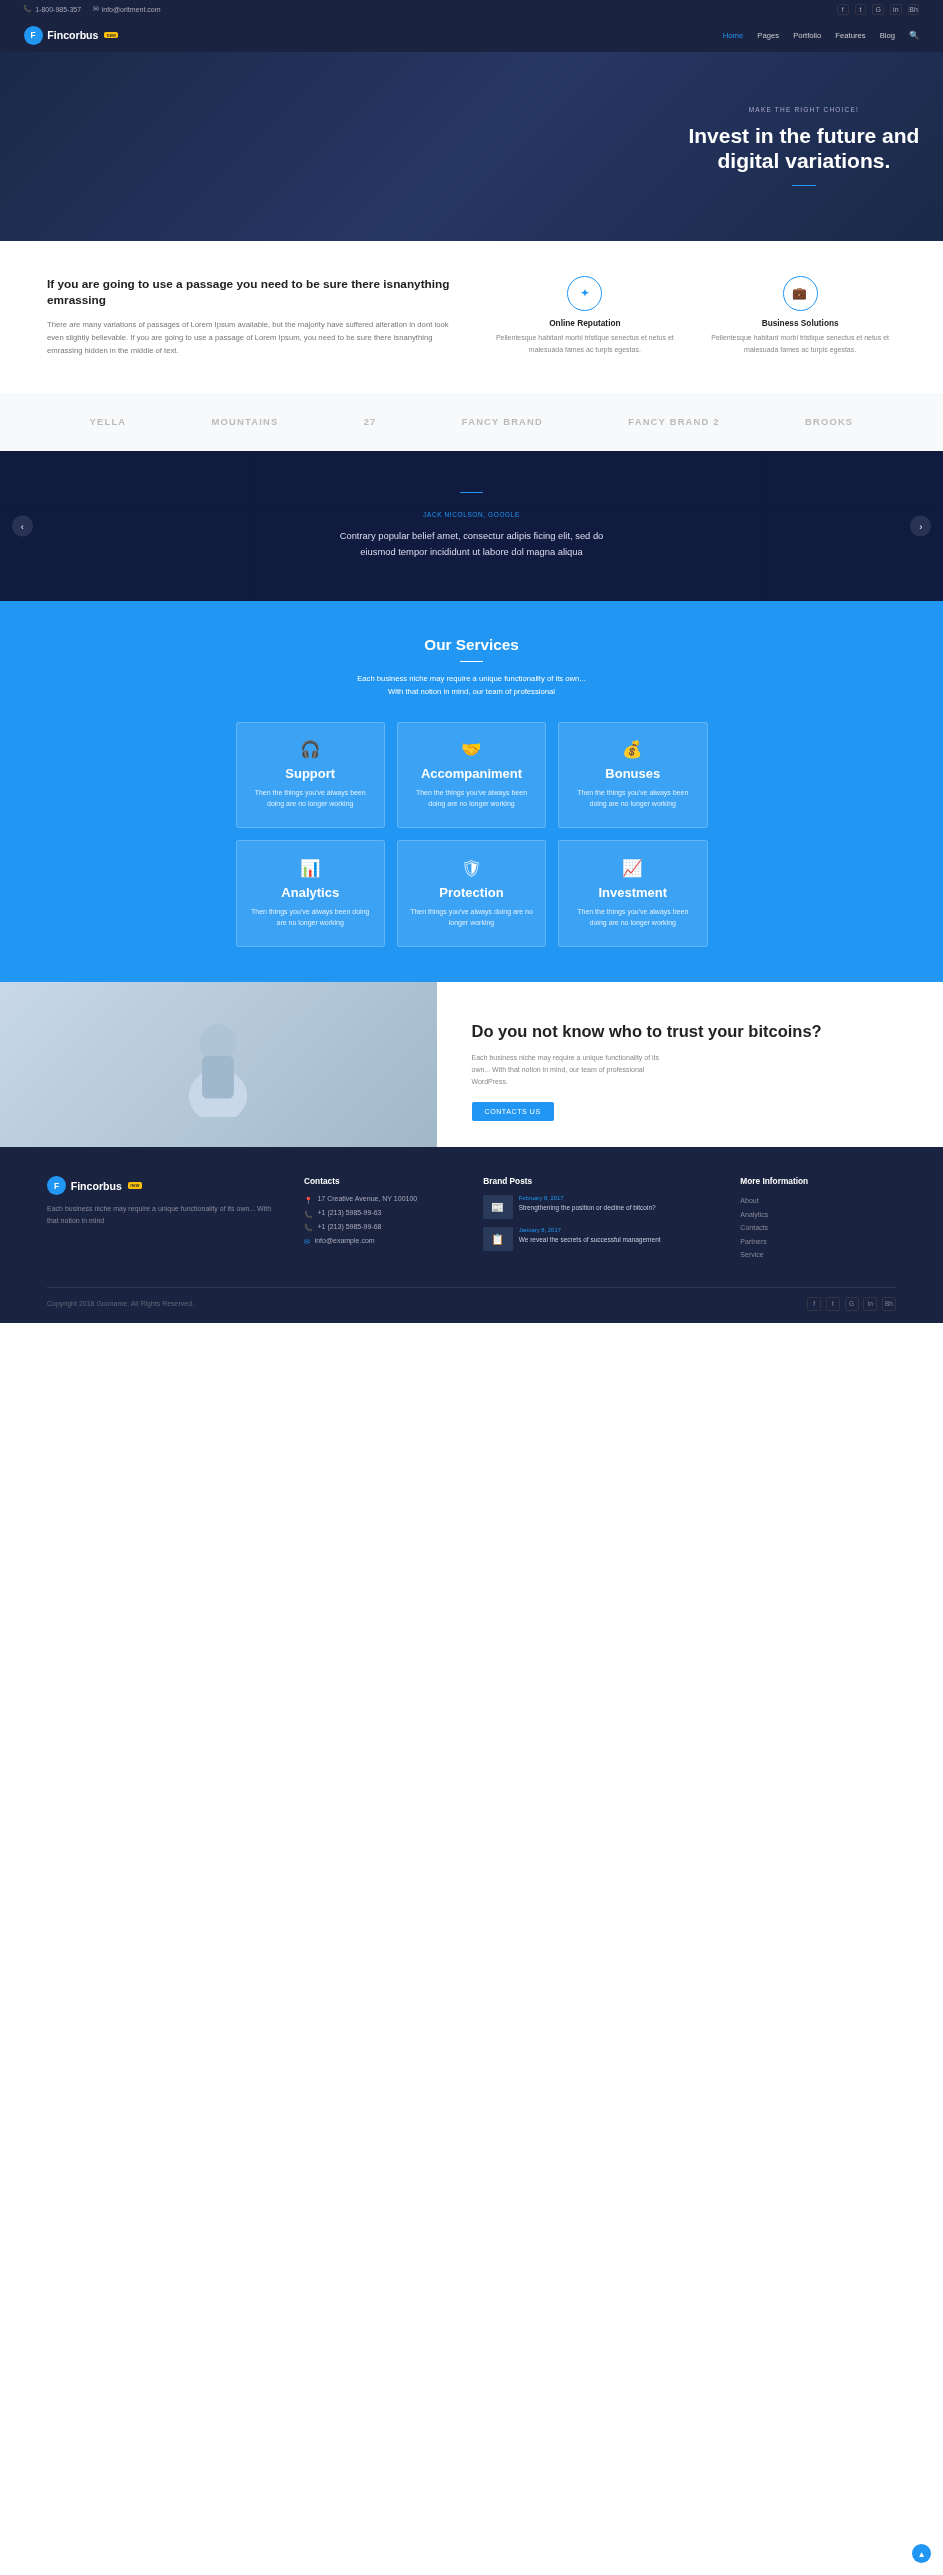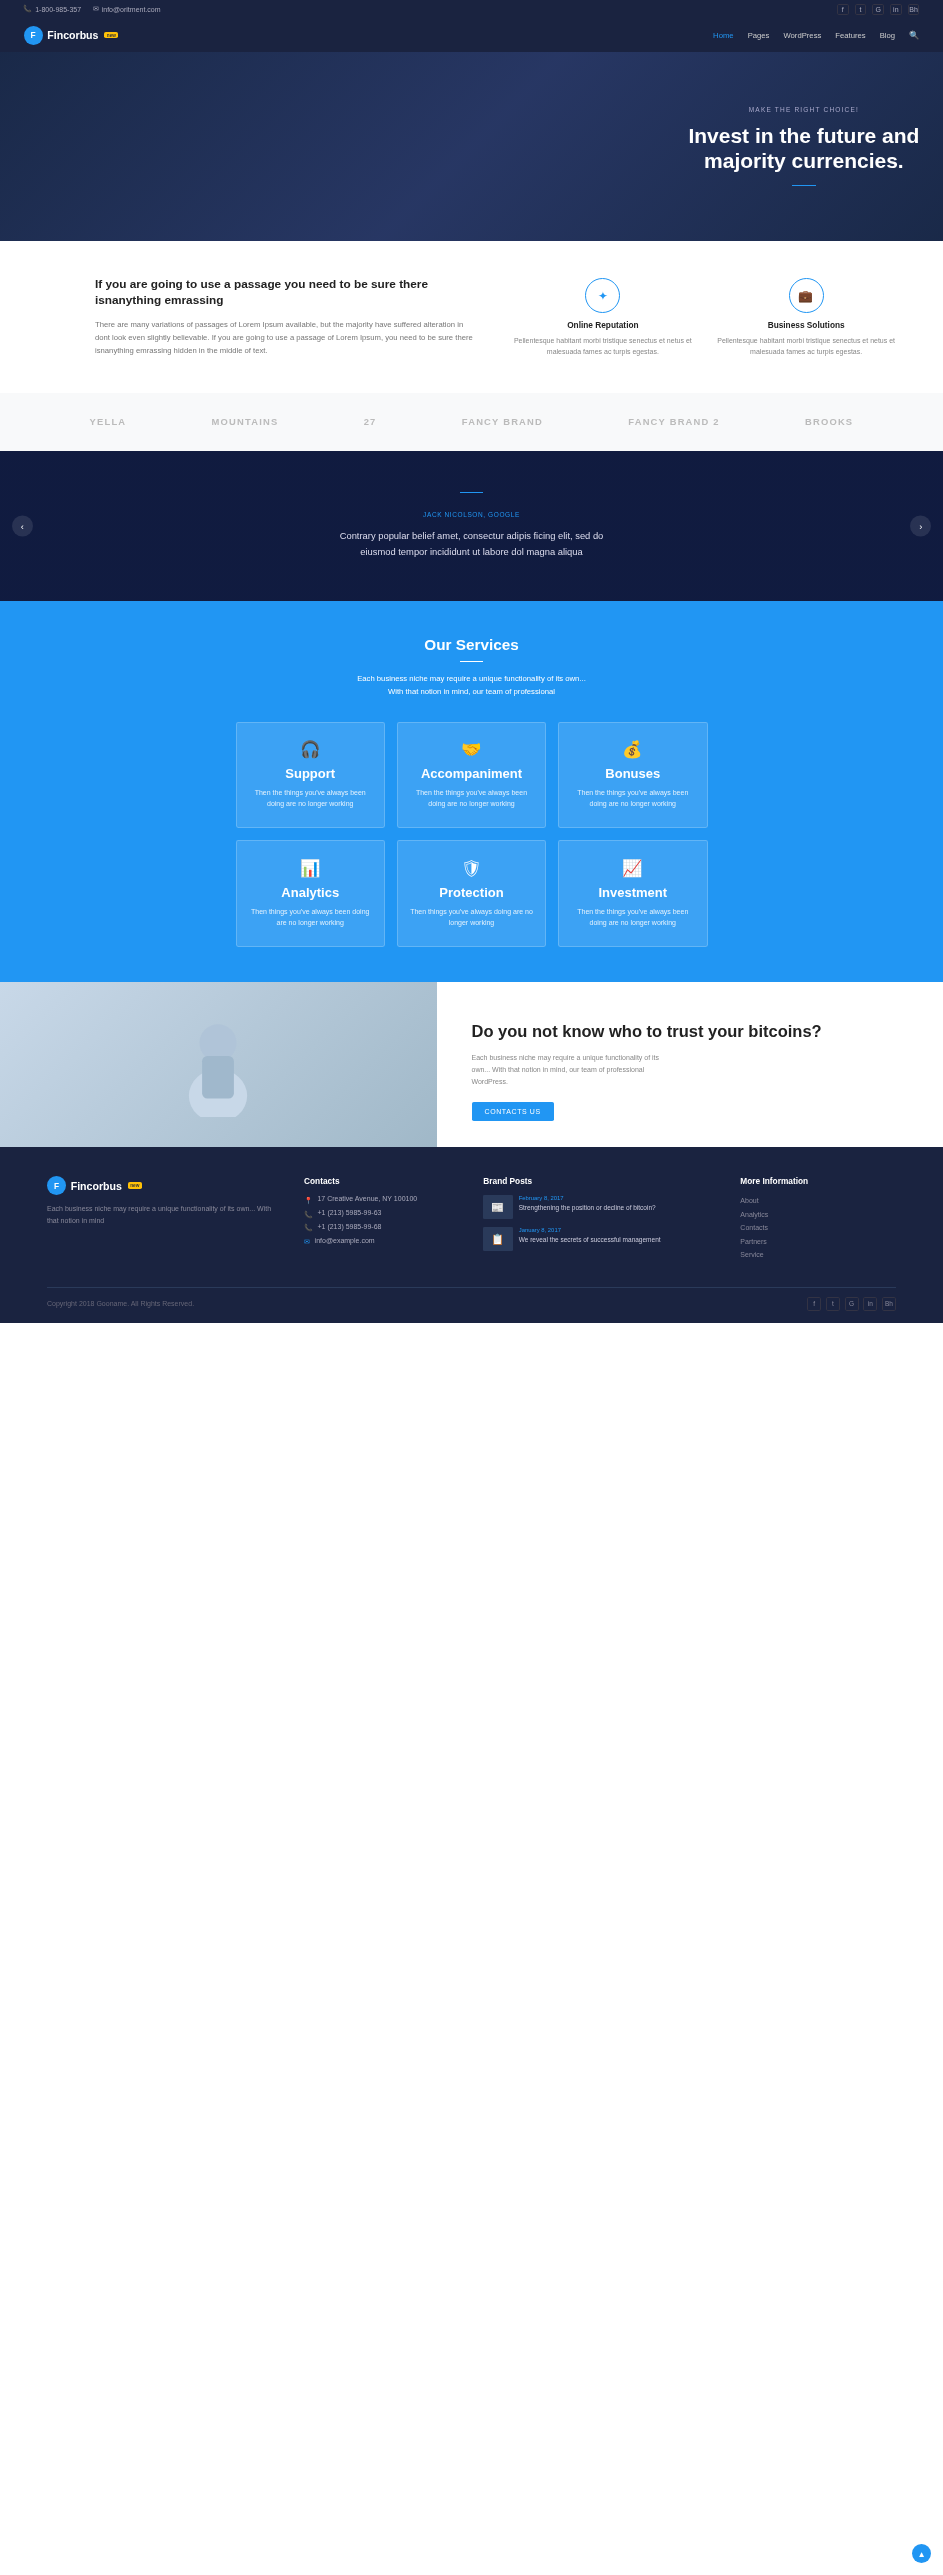--- a/index.html
+++ b/index.html
@@ -120,23 +120,22 @@
       height: 1.8px;
       background: #2196F3;
       margin: 0 auto;
     }
 
     
     .about-section {
       padding: 35px 47px;
       display: flex;
       gap: 35px;
-      align-items: flex-end;
+      align-items: flex-start;
       background: white;
-      margin-left: 48px;
     }
     .about-left { flex: 1; }
     .about-left h2 { font-size: 11.8px; font-weight: bold; margin-bottom: 9.4px; color: #222; line-height: 1.4; }
     .about-left p { font-size: 7.7px; color: #777; line-height: 1.7; }
     .about-right { flex: 1; display: flex; gap: 23.6px; }
     .feature-item { text-align: center; flex: 1; }
     .feature-icon {
       width: 35px;
       height: 35px;
       border: 1.2px solid #2196F3;
@@ -398,34 +397,34 @@
 
 <nav>
   <div class="logo">
     <div class="logo-icon">F</div>
     <span>Fincorbus</span>
     <span class="logo-badge">new</span>
   </div>
   <ul class="nav-links">
     <li><a href="#" class="active">Home</a></li>
     <li><a href="#">Pages</a></li>
-    <li><a href="#">WordPress</a></li>
+    <li><a href="#">Portfolio</a></li>
     <li><a href="#">Features</a></li>
     <li><a href="#">Blog</a></li>
     <li><span class="nav-search">🔍</span></li>
   </ul>
 </nav>
 
 <section class="hero">
   <div class="hero-bg"></div>
   <div class="hero-content">
     <div class="hero-subtitle">MAKE THE RIGHT CHOICE!</div>
     <h1 class="hero-title">
       <span>Invest in the future and</span><br>
-      <span>majority currencies.</span>
+      <span>digital variations.</span>
     </h1>
     <div class="hero-divider"></div>
   </div>
 </section>
 
 <section class="about-section">
   <div class="about-left">
     <h2>If you are going to use a passage you need to be sure there isnanything emrassing</h2>
     <p>There are many variations of passages of Lorem Ipsum available, but the majority have suffered alteration in dont look even slightly believable. If you are going to use a passage of Lorem Ipsum, you need to be sure there isnanything emrassing hidden in the middle of text.</p>
   </div>

